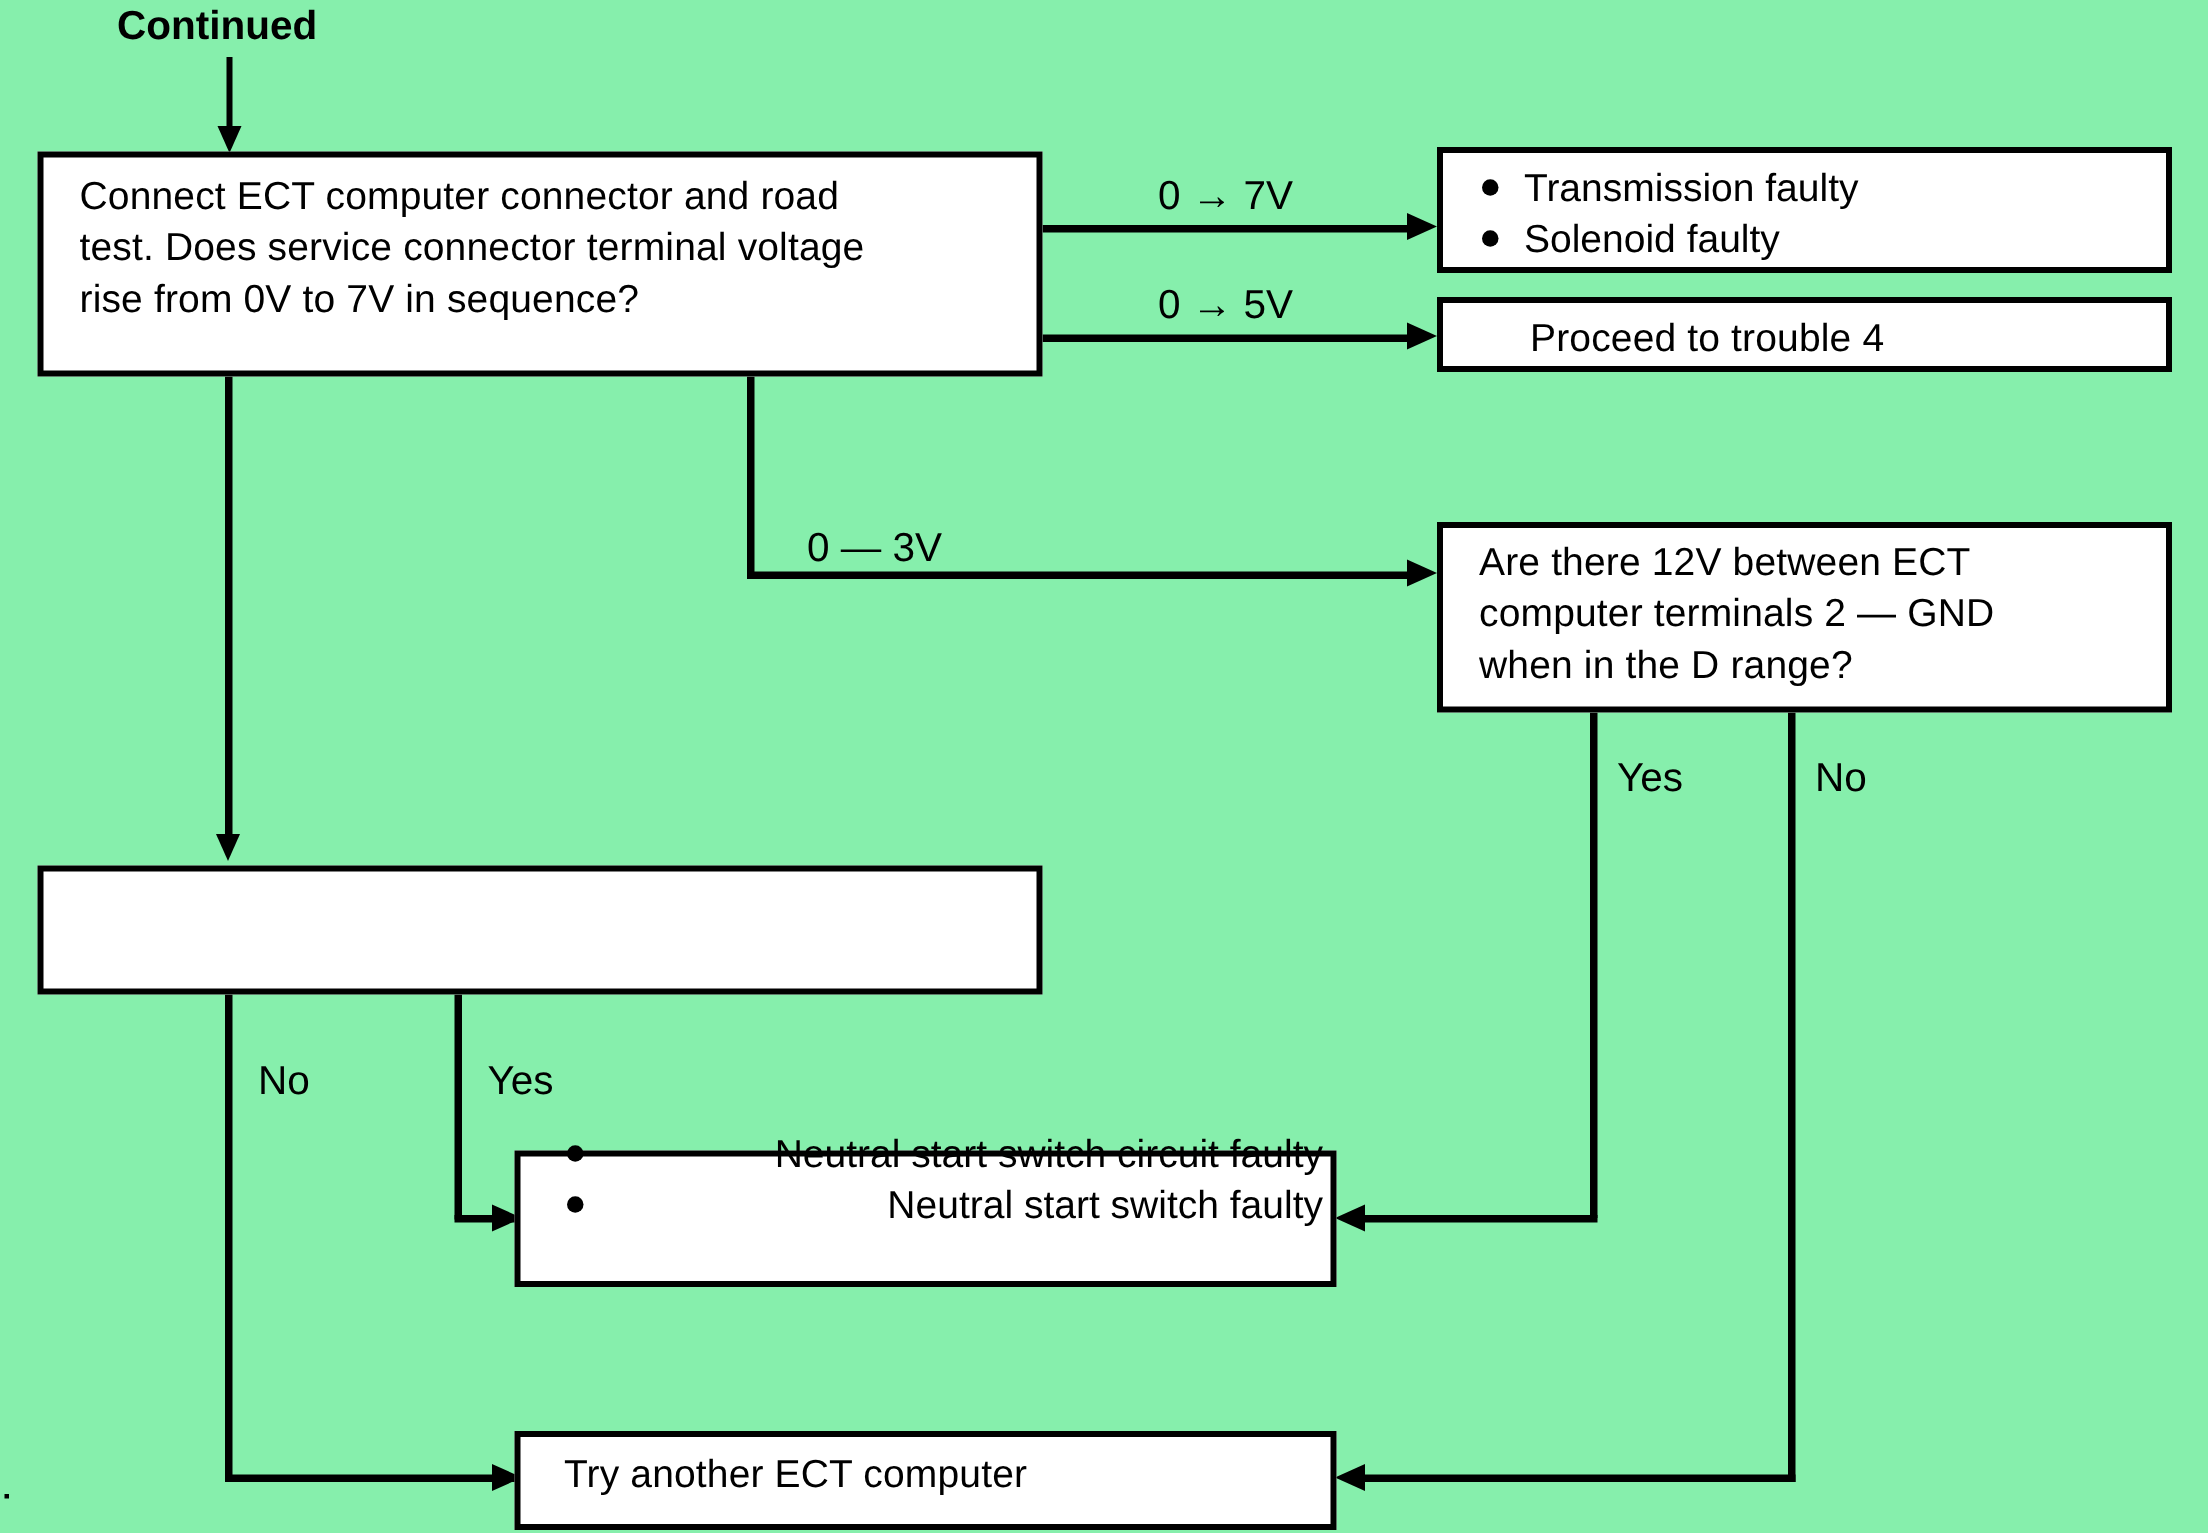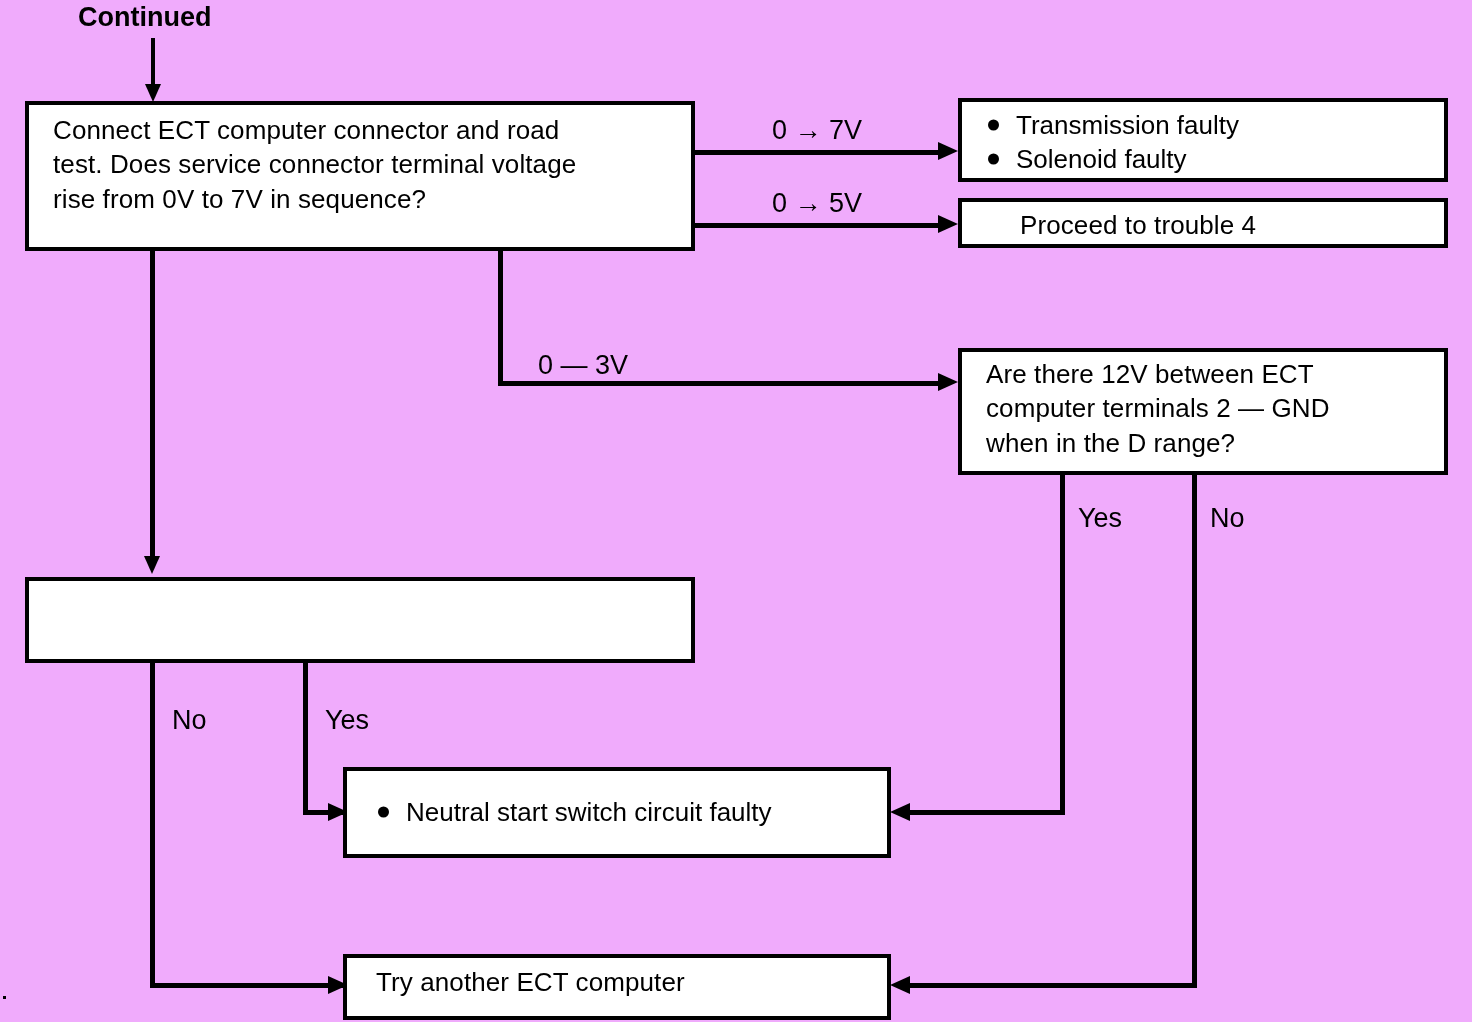--- a/index.html
+++ b/index.html
@@ -8,21 +8,21 @@
     padding: 0;
     background: #ffffff;
   }
   body {
     font-family: "Liberation Sans", sans-serif;
   }
   #canvas {
     position: relative;
     width: 1472px;
     height: 1022px;
-    background: #f0abfc;
+    background: #86efac;
     overflow: hidden;
   }
   
   .box {
     position: absolute;
     box-sizing: border-box;
     border: 4px solid #000000;
     background: #ffffff;
     z-index: 5;
   }
@@ -193,22 +193,23 @@
   <div class="hline" style="left:150px; top:983px; width:196px;"></div>
   <div class="arrow-right" style="left:328px; top:976px;"></div>
   <div class="edge-label" style="left:172px; top:705px;">No</div>
 
   <div class="vline" style="left:303px; top:663px; height:150px;"></div>
   <div class="hline" style="left:303px; top:810px; width:43px;"></div>
   <div class="arrow-right" style="left:328px; top:803px;"></div>
   <div class="edge-label" style="left:325px; top:705px;">Yes</div>
 
   <div class="box" style="left:343px; top:767px; width:548px; height:91px;"></div>
-  <ul class="bullet-list" style="left:372px; top:795px; width:510px;">
+  <ul class="bullet-list" style="left:372px; top:752px; width:510px;text-align:right;">
     <li>Neutral start switch circuit faulty</li>
+    <li>Neutral start switch faulty</li>
   </ul>
 
   <div class="box" style="left:343px; top:954px; width:548px; height:66px;"></div>
   <div class="box-text" style="left:376px; top:965px; width:500px;">Try another ECT computer</div>
 
   <div class="corner-dot" style="left:3px; top:996px;"></div>
 
 </div>
 
 </body></html>

